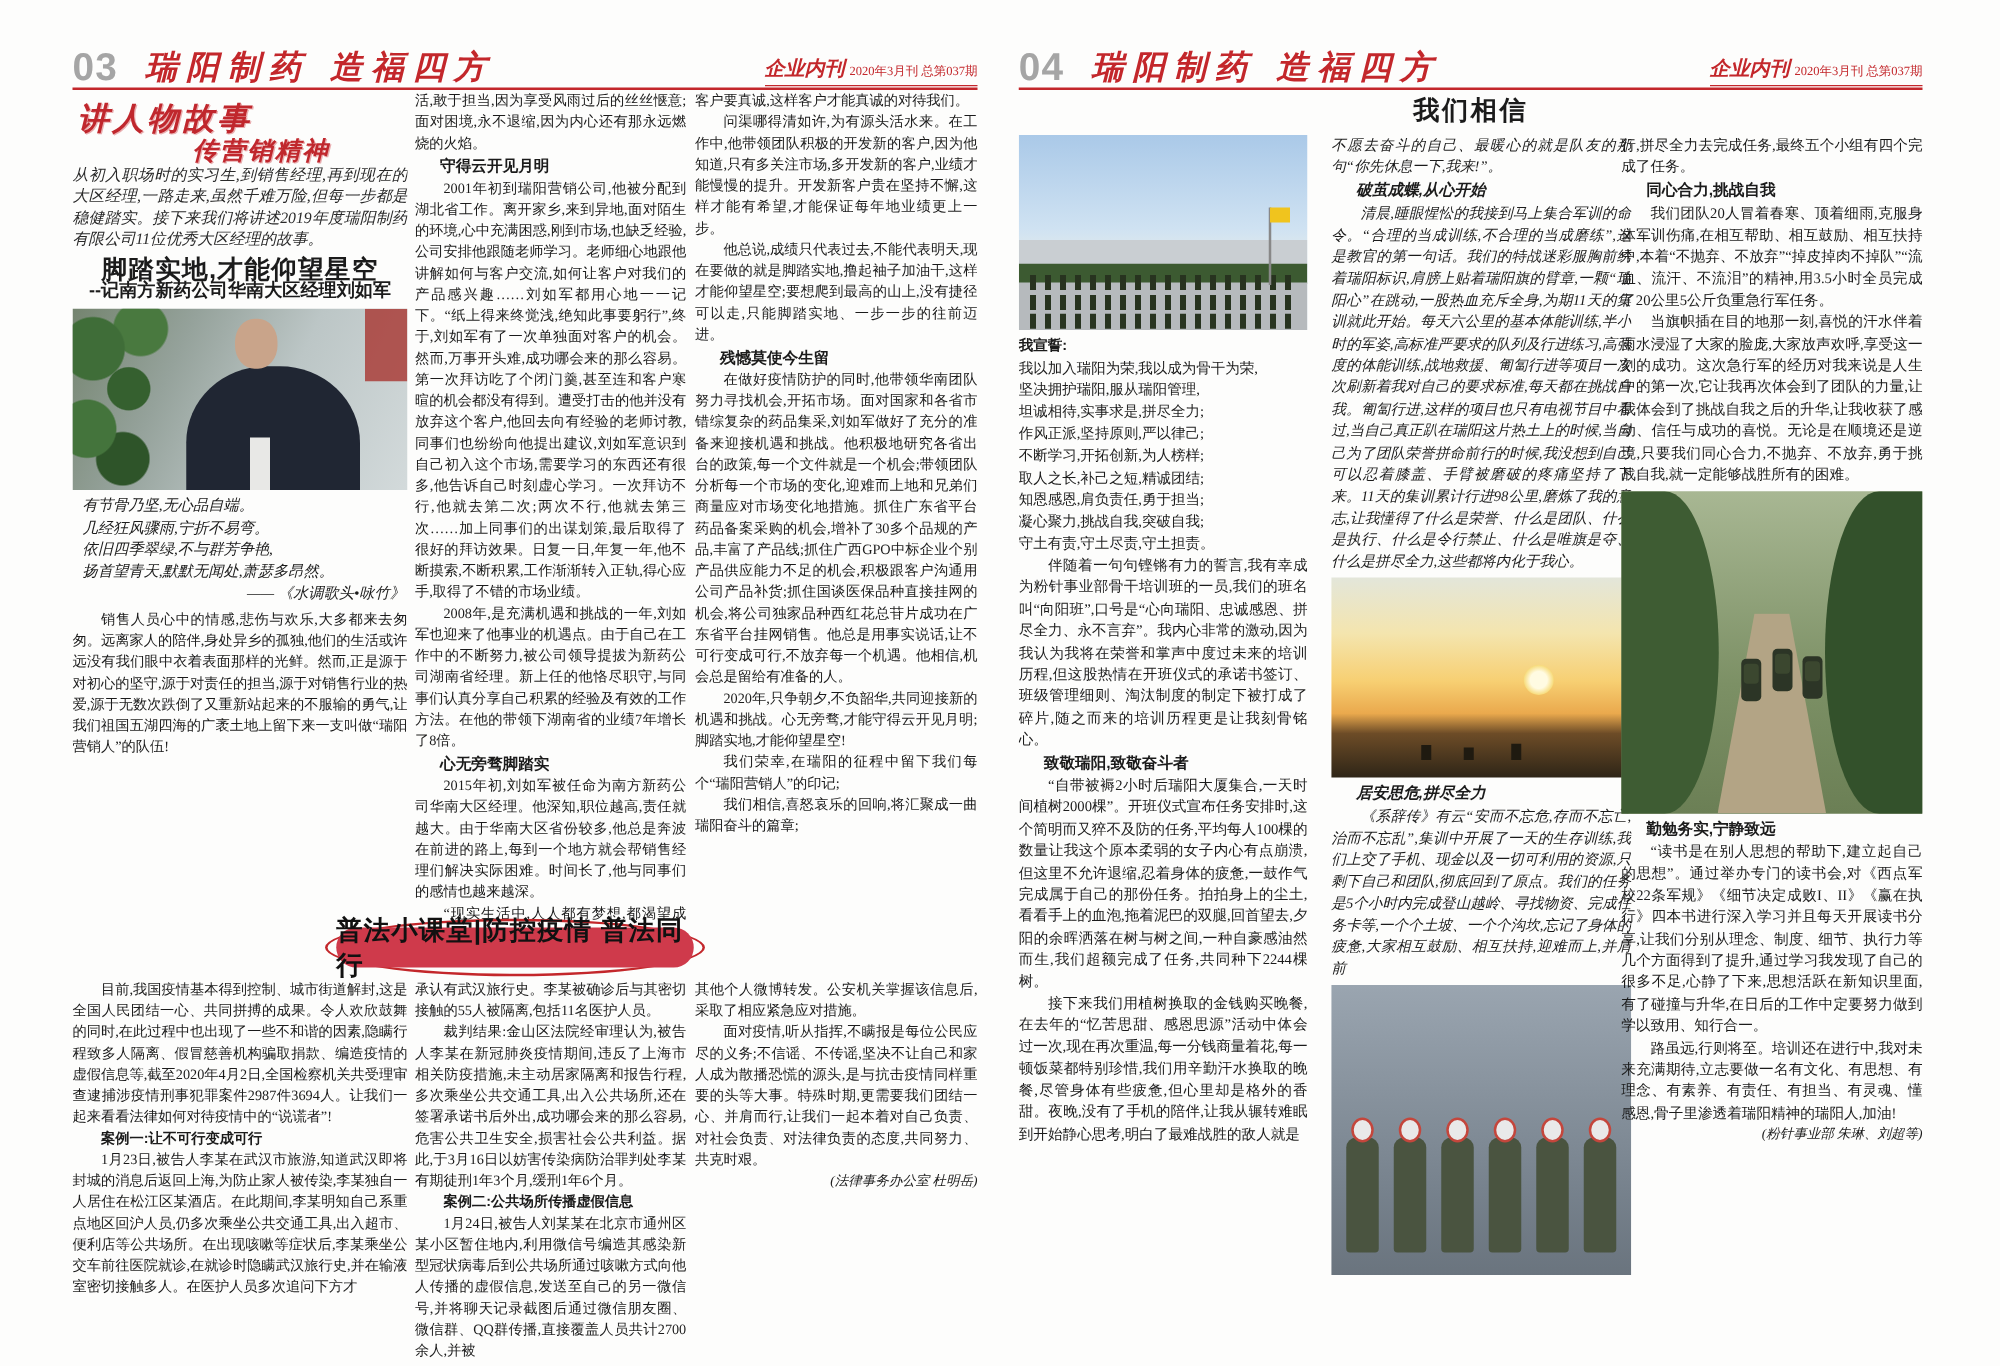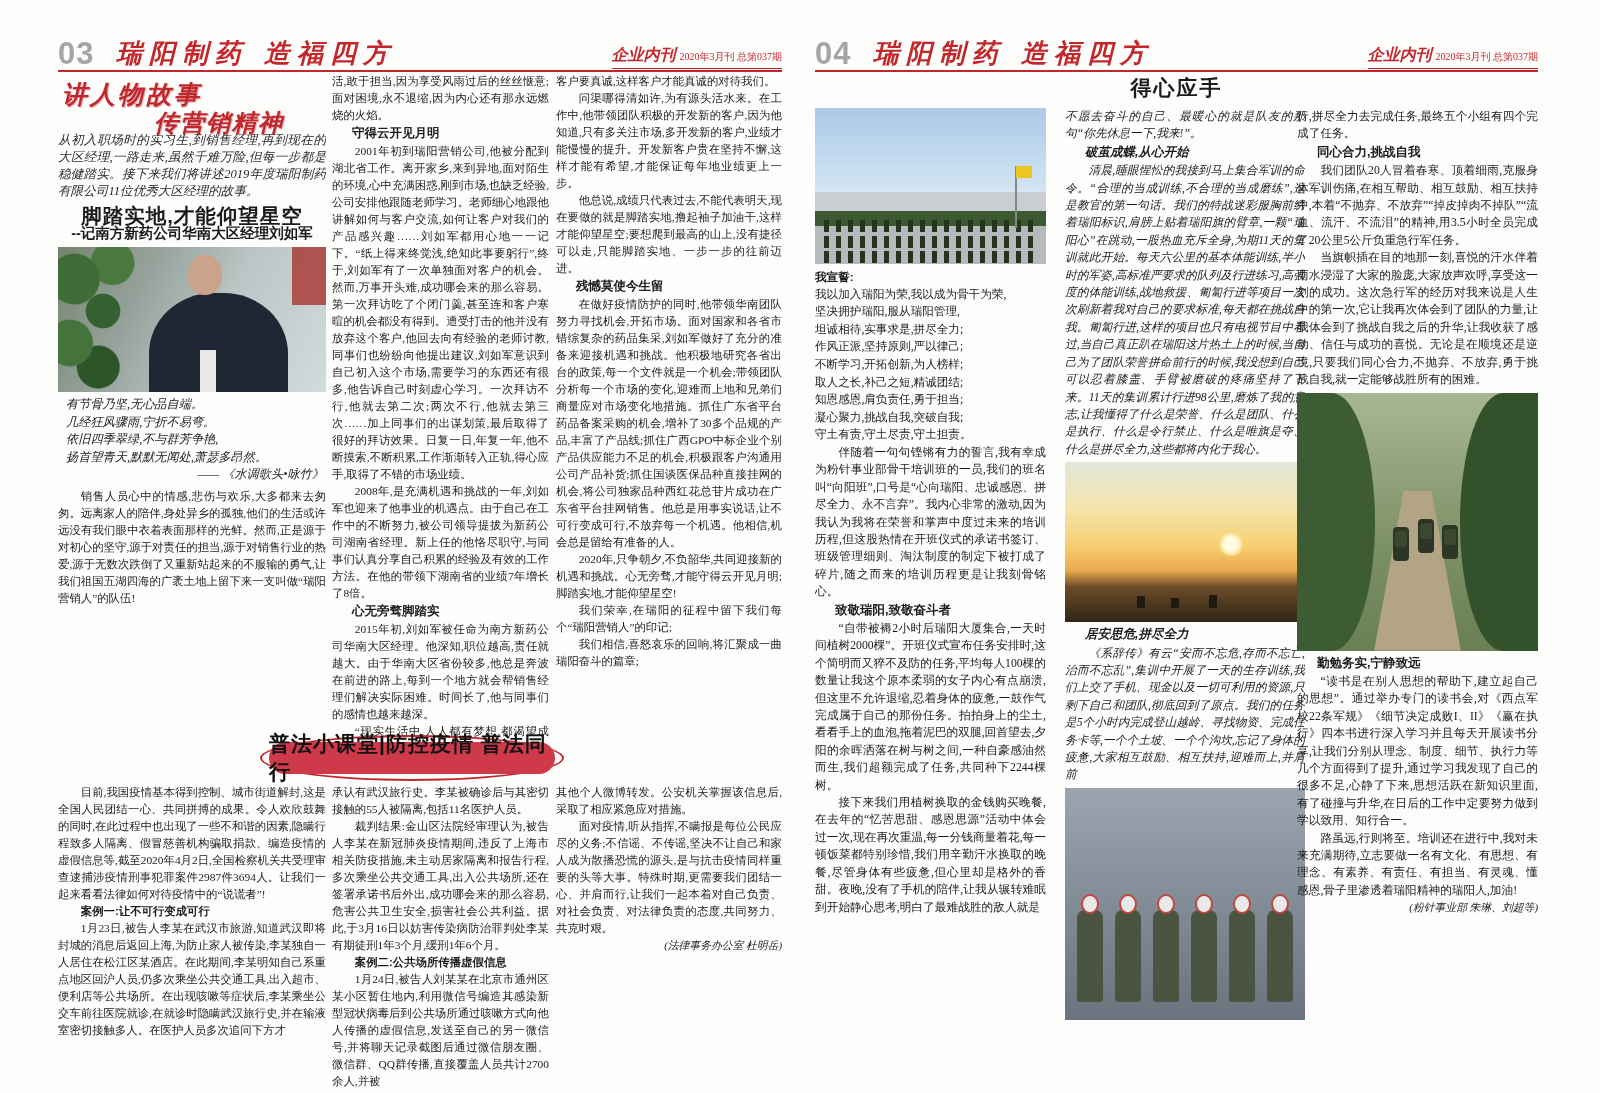--- a/index.html
+++ b/index.html
@@ -23,21 +23,21 @@
   .col p{margin:0;text-indent:2em;}
   .col p.noind{text-indent:0;}
   .sec-h{font-family:"Liberation Sans",sans-serif;font-weight:bold;font-size:12.5px;
          margin:1px 0;text-indent:1.6em;}
   .byline{text-align:right;font-style:italic;font-size:10.8px;margin-top:6px;text-indent:0 !important;}
 
   
   .cal{position:absolute;left:62px;top:78px;width:268px;color:#c0272d;
        font-family:"DejaVu Serif",serif;font-weight:bold;font-style:italic;}
   .cal .l1{font-size:25px;letter-spacing:3px;text-shadow:1px 1px 0 #e9aeb0;}
-  .cal .l2{font-size:24px;letter-spacing:2px;display:block;margin-left:92px;margin-top:-4px;
+  .cal .l2{font-size:20px;letter-spacing:2px;display:block;margin-left:92px;margin-top:-4px;
            text-shadow:1px 1px 0 #e9aeb0;}
   .intro{font-style:italic;font-size:12.6px;line-height:17px;color:#2a2a2a;text-align:justify;}
   .art-title{font-family:"Liberation Sans",sans-serif;font-weight:bold;font-size:20.5px;
              text-align:center;margin:7px 0 1px 0;letter-spacing:1px;}
   .art-sub{font-family:"Liberation Sans",sans-serif;font-weight:600;font-size:14.5px;text-align:center;margin-bottom:5px;}
   .poem{font-style:italic;font-size:12.2px;line-height:17.5px;margin:3px 0 4px 8px;}
   .poem .src{text-align:right;margin-right:2px;}
 
   
   .ph{position:relative;width:100%;overflow:hidden;background:#999;}
@@ -183,21 +183,21 @@
     </div>
   </div>
 
   <div class="pg" id="p4">
     <div class="hdr" style="left:15px;top:40px;width:723px;">
       <span class="num">04</span>
       <span class="slogan">瑞阳制药 造福四方</span>
       <span class="brandwrap"><span class="brand">企业内刊</span><span class="issue">2020年3月刊 总第037期</span></span>
     </div>
 
-    <div class="pg4-title">得心应手</div>
+    <div class="pg4-title">我们相信</div>
 
     <div class="col p4col" style="left:15px;top:108px;width:231px;height:944px;">
       <div class="ph ph-formation" style="margin-top:0;">
         <div class="layer bld"></div>
         <div class="layer trees"></div>
         <div class="layer lot"></div>
         <div class="layer rank" style="top:112px;"></div>
         <div class="layer rank" style="top:128px;"></div>
         <div class="layer rank" style="top:143px;"></div>
         <div class="layer pole"></div>

